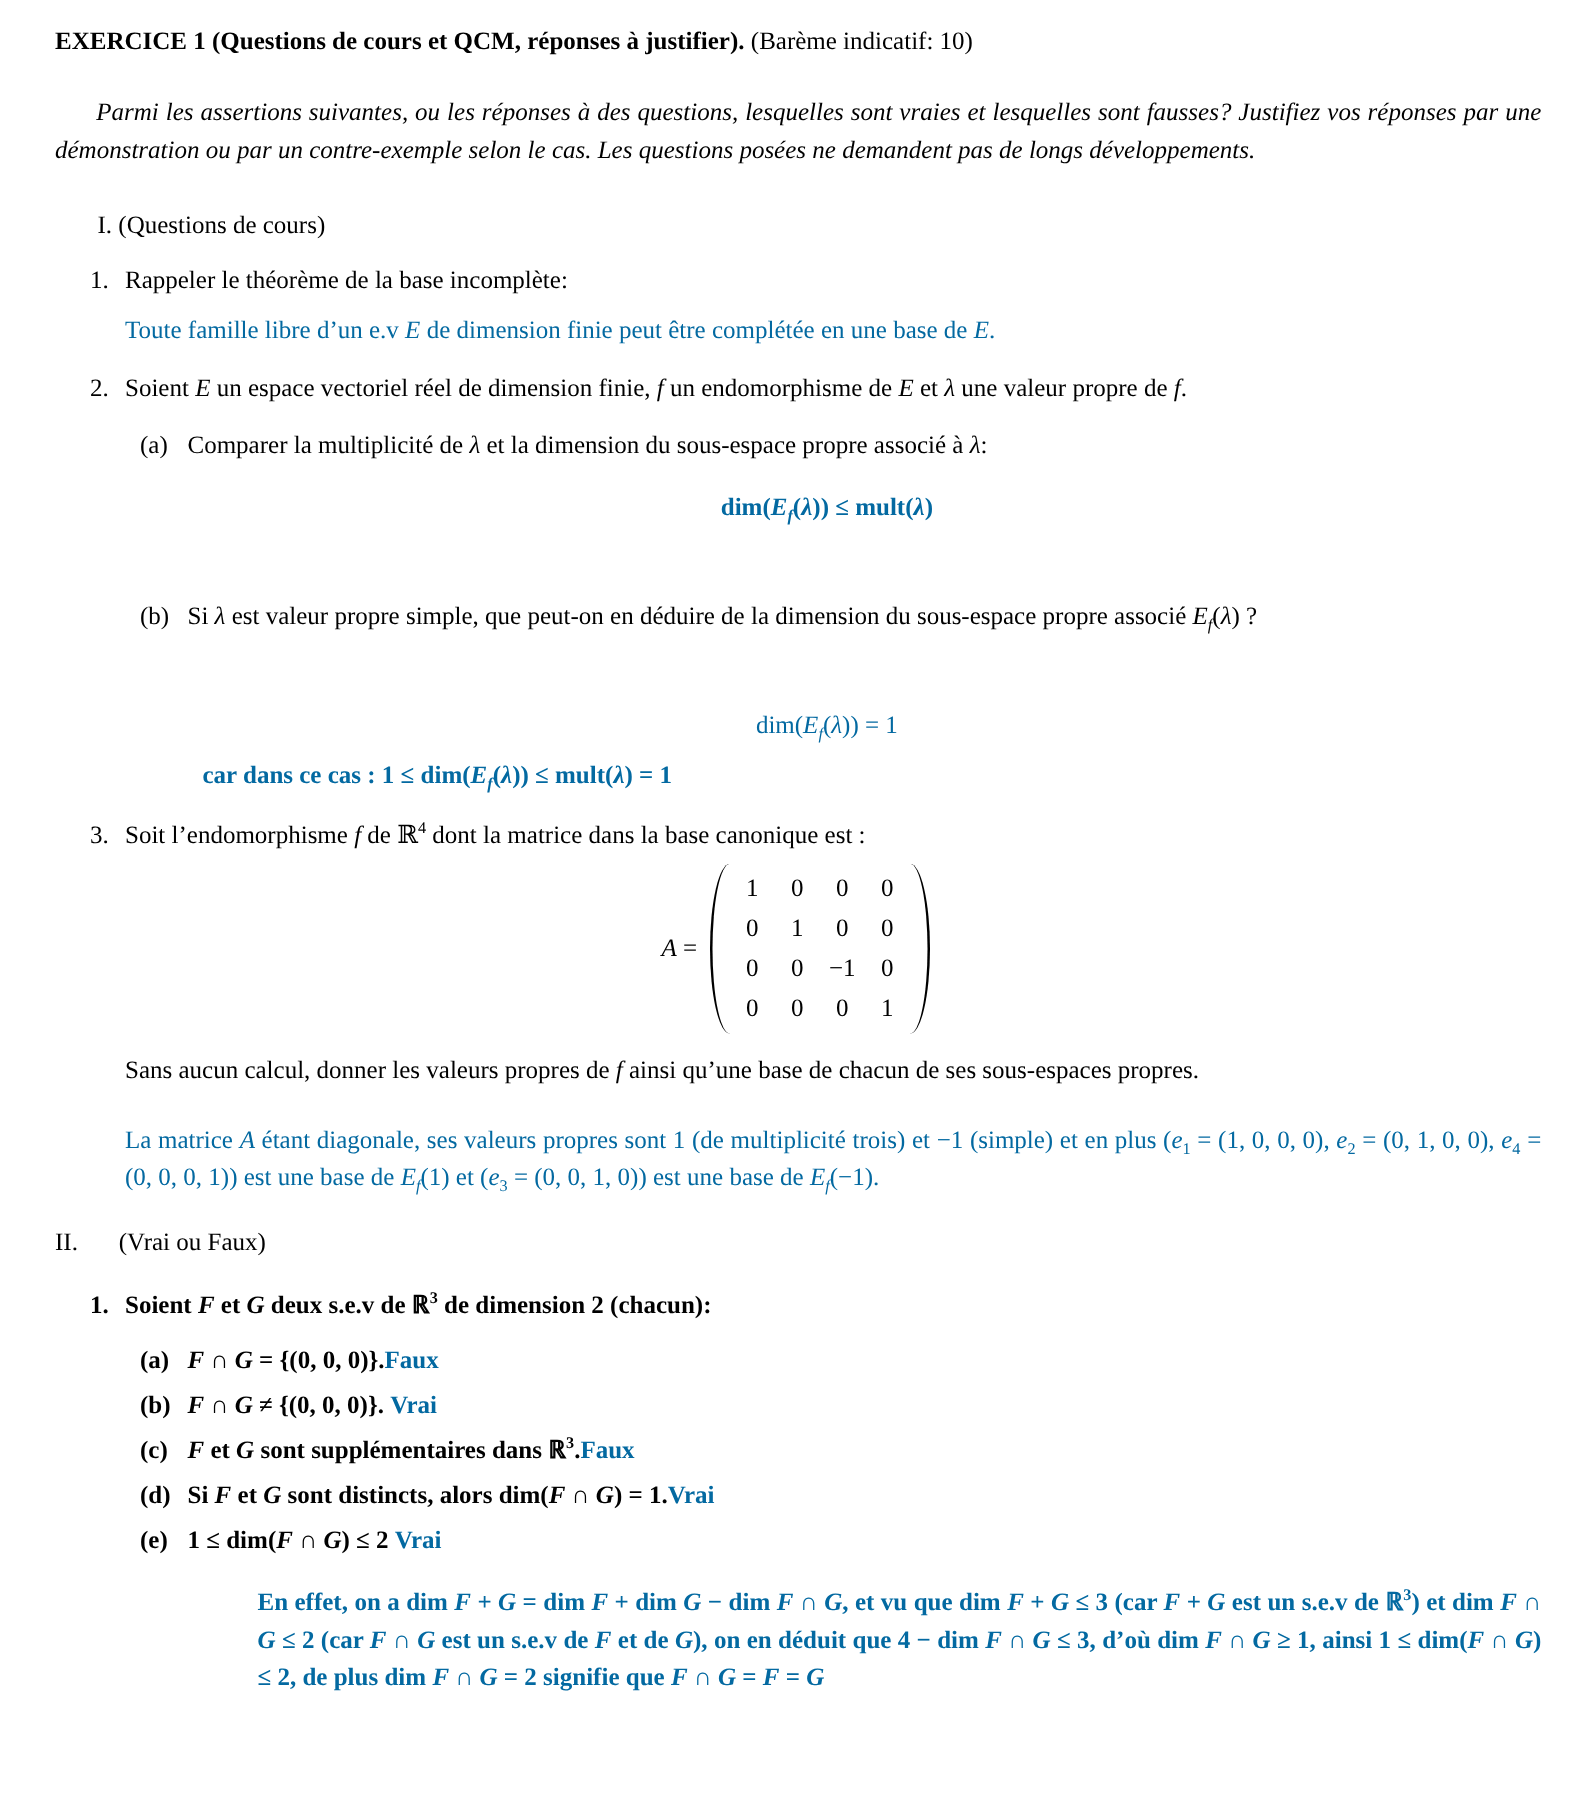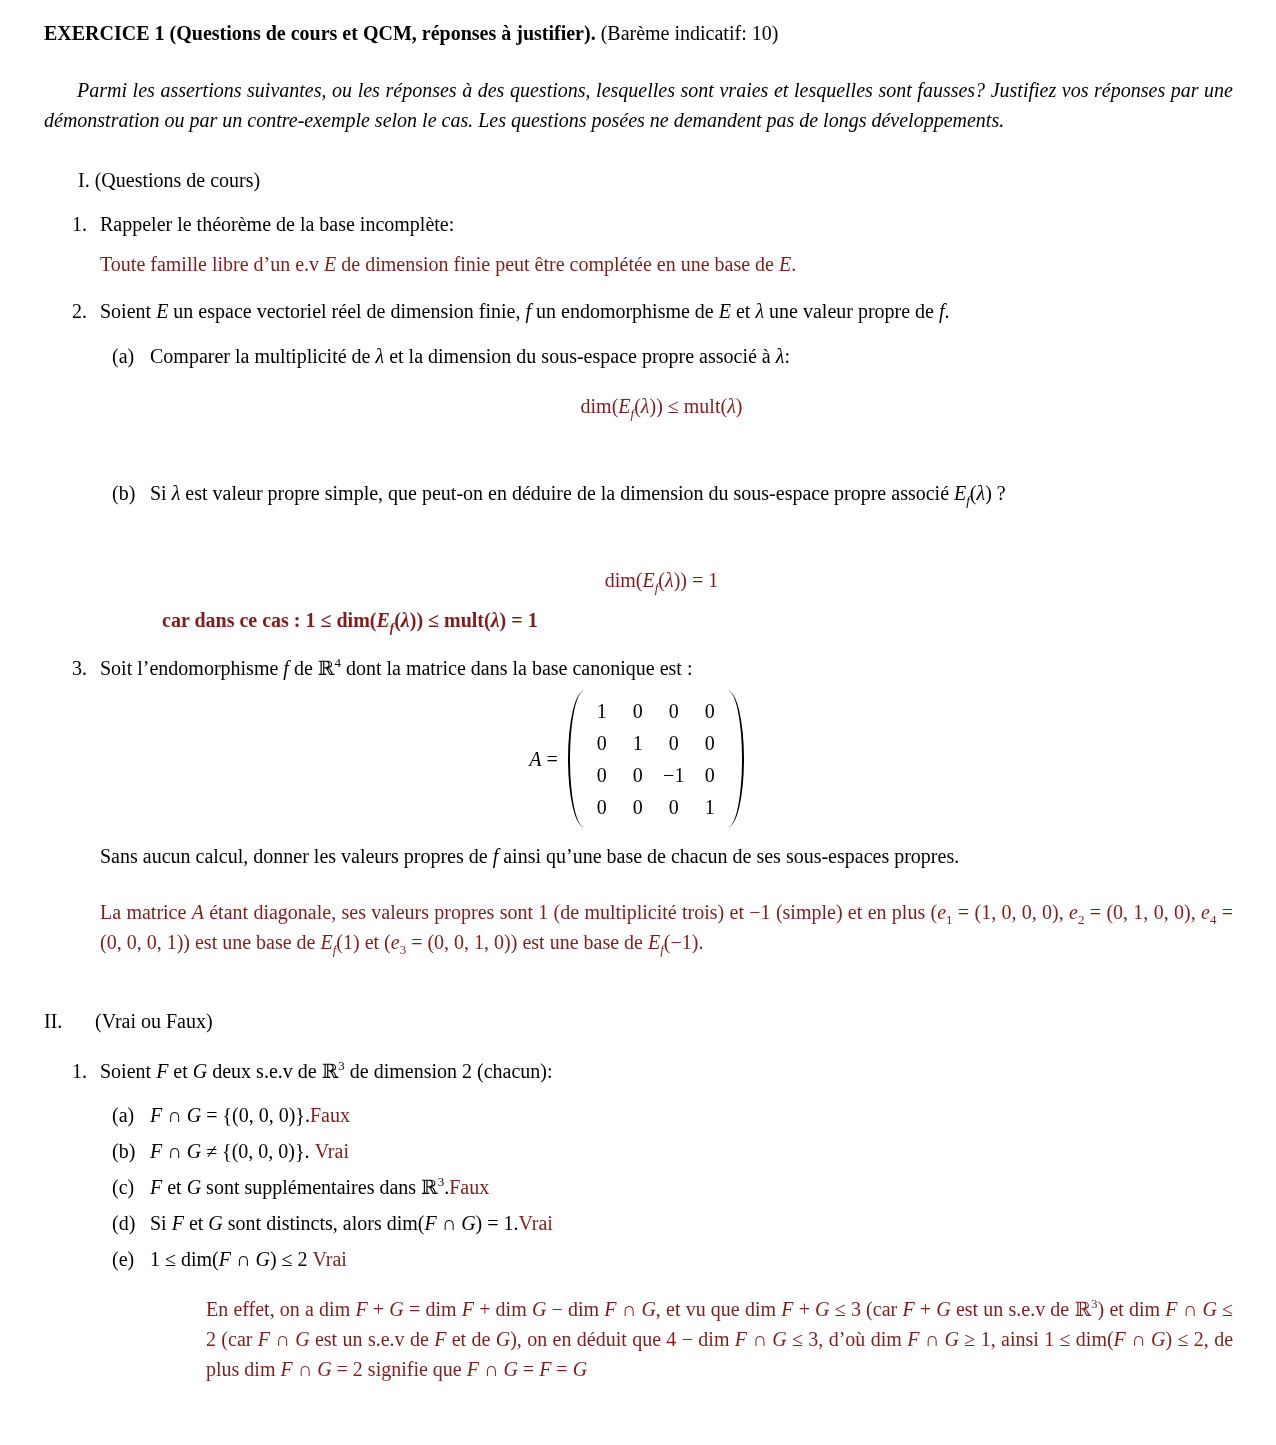--- a/index.html
+++ b/index.html
@@ -4,36 +4,36 @@
 <style>
   html,body{margin:0;padding:0;background:#ffffff;}
   .page{
     width:1276px;min-height:1445px;box-sizing:border-box;
     padding:18px 43px 60px 44px;
     font-family:"Liberation Serif","DejaVu Serif",serif;
     font-size:20px;line-height:30px;color:#000;
   }
   sup{font-size:13px;line-height:0;vertical-align:super;}
   sub{font-size:13px;line-height:0;vertical-align:sub;}
-  .red{color:#7f1d1d;}
+  .red{color:#0369a1;}
   .title{margin:0 0 27px 0;}
   .title .bold{font-weight:bold;}
   .intro{text-align:justify;text-indent:33px;margin:0 0 30px 0;font-style:italic;}
   .sec-head .rlbl{display:inline-block;}
   .sec-head.s1 .rlbl{margin-left:34px;}
-  .sec-head.s2 .rlbl{width:51px;margin-top:27px;}
+  .sec-head.s2 .rlbl{width:51px;}
   .enum{display:flex;margin-left:28px;}
   .enum > .lbl{flex:none;width:28px;}
   .enum > .bd{flex:1 1 auto;min-width:0;}
   .alpha{display:flex;margin-left:12px;}
   .alpha > .lbl{flex:none;width:38px;}
   .alpha > .bd{flex:1 1 auto;min-width:0;}
   .formula{text-align:center;margin-right:60px;}
   .mt14{margin-top:14px;} .mt10{margin-top:10px;} .mt17{margin-top:17px;}
-  .mt15{margin-top:15px;} .mt20{margin-top:20px;} .mt57{margin-top:57px;}
+  .mt15{margin-top:15px;} .mt20{margin-top:20px;font-weight:bold;} .mt57{margin-top:57px;}
   .mt18{margin-top:18px;} .mt26{margin-top:26px;font-family:Liberation Serif, serif;} .mt22{margin-top:22px;}
   .mt6{margin-top:6px;}
   .note{margin-left:12px;font-weight:bold;}
   
   .matrix-wrap{display:flex;justify-content:center;align-items:center;margin:8px 60px 0 0;}
   .matrix-lhs{margin-right:10px;}
   .paren{width:14px;align-self:stretch;}
   .paren.l{border-left:2.5px solid #000;border-radius:100% 0 0 100% / 50% 0 0 50%;}
   .paren.r{border-right:2.5px solid #000;border-radius:0 100% 100% 0 / 0 50% 50% 0;}
   .mat-grid{display:grid;grid-template-columns:repeat(4,minmax(24px,auto));

